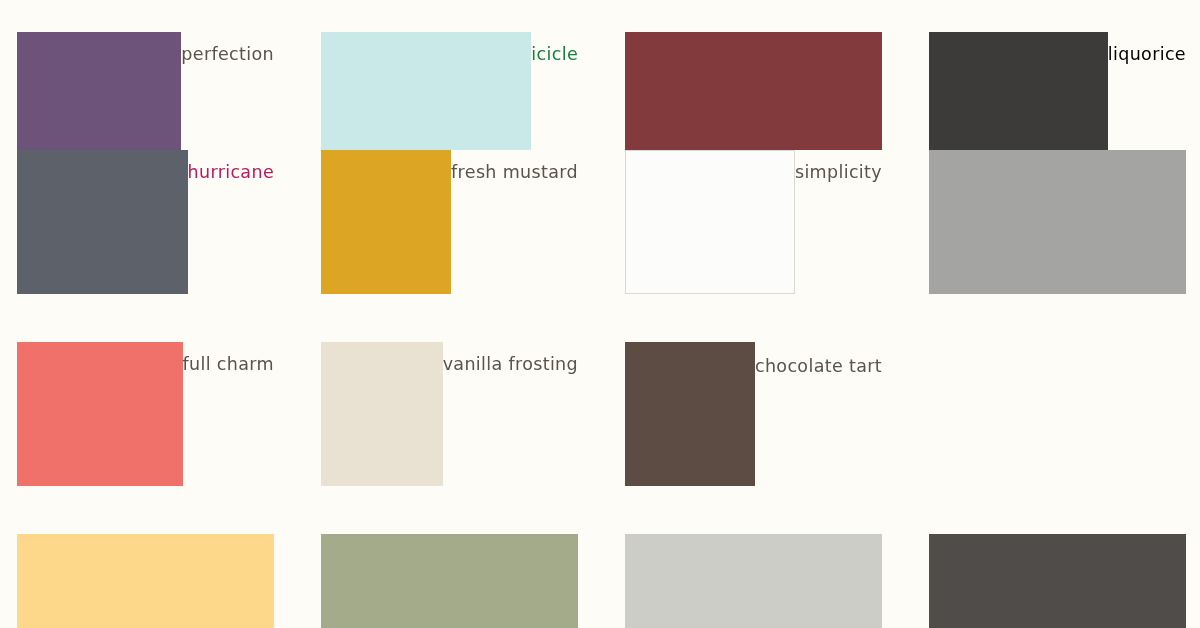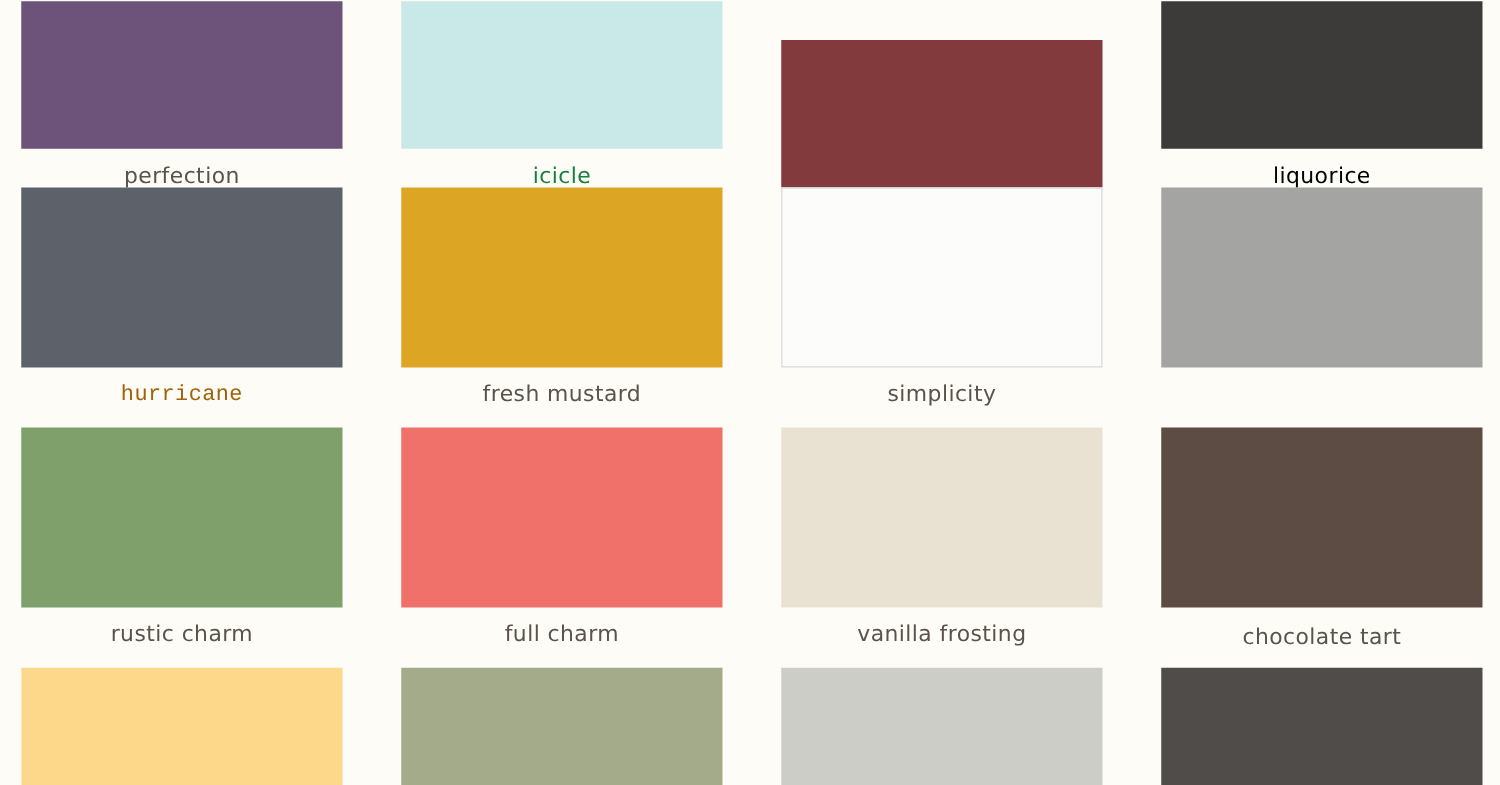--- a/index.html
+++ b/index.html
@@ -28,23 +28,22 @@
     display: flex;
     gap: 0px;
     height: 192px;
   }
 
   .swatch-cell {
     width: 304px;
     box-sizing: border-box;
     padding-right: 47px;
     display: flex;
-    flex-direction: column;
+    flex-direction: row;
     justify-content: flex-start;
-    text-align: center;
   }
 
   .swatch-chip {
     width: 257px;
     height: 144px;
     box-sizing: border-box;
     display: block;
   }
 
   .swatch-chip.bordered {
@@ -96,39 +95,35 @@
         <div class="swatch-chip" style="background-color: rgb(131, 58, 61);"></div>
       </div>
       <div class="swatch-cell">
         <div class="swatch-chip" style="background-color: rgb(61, 59, 57);"></div>
         <div class="swatch-label" style="color: #000000;">liquorice</div>
       </div>
     </div>
     <div class="swatch-row">
       <div class="swatch-cell">
         <div class="swatch-chip" style="background-color: rgb(93, 97, 106);"></div>
-        <div class="swatch-label" style="color: #a16207; font-family: Liberation Mono, monospace;">hurricane</div>
+        <div class="swatch-label" style="color: #be185d;">hurricane</div>
       </div>
       <div class="swatch-cell">
         <div class="swatch-chip" style="background-color: rgb(221, 165, 36);"></div>
         <div class="swatch-label" style="color: rgb(90, 82, 75);">fresh mustard</div>
       </div>
       <div class="swatch-cell">
         <div class="swatch-chip bordered" style="background-color: rgb(252, 252, 250);"></div>
         <div class="swatch-label" style="color: rgb(90, 82, 75);">simplicity</div>
       </div>
       <div class="swatch-cell">
         <div class="swatch-chip" style="background-color: rgb(164, 164, 163);"></div>
       </div>
     </div>
     <div class="swatch-row">
-      <div class="swatch-cell">
-        <div class="swatch-chip" style="background-color: rgb(128, 160, 107);"></div>
-        <div class="swatch-label" style="color: rgb(90, 82, 75);">rustic charm</div>
-      </div>
       <div class="swatch-cell">
         <div class="swatch-chip" style="background-color: rgb(240, 113, 106);"></div>
         <div class="swatch-label" style="color: rgb(90, 82, 75);">full charm</div>
       </div>
       <div class="swatch-cell">
         <div class="swatch-chip" style="background-color: rgb(233, 226, 210);"></div>
         <div class="swatch-label" style="color: rgb(90, 82, 75);">vanilla frosting</div>
       </div>
       <div class="swatch-cell">
         <div class="swatch-chip" style="background-color: rgb(93, 76, 67);"></div>

